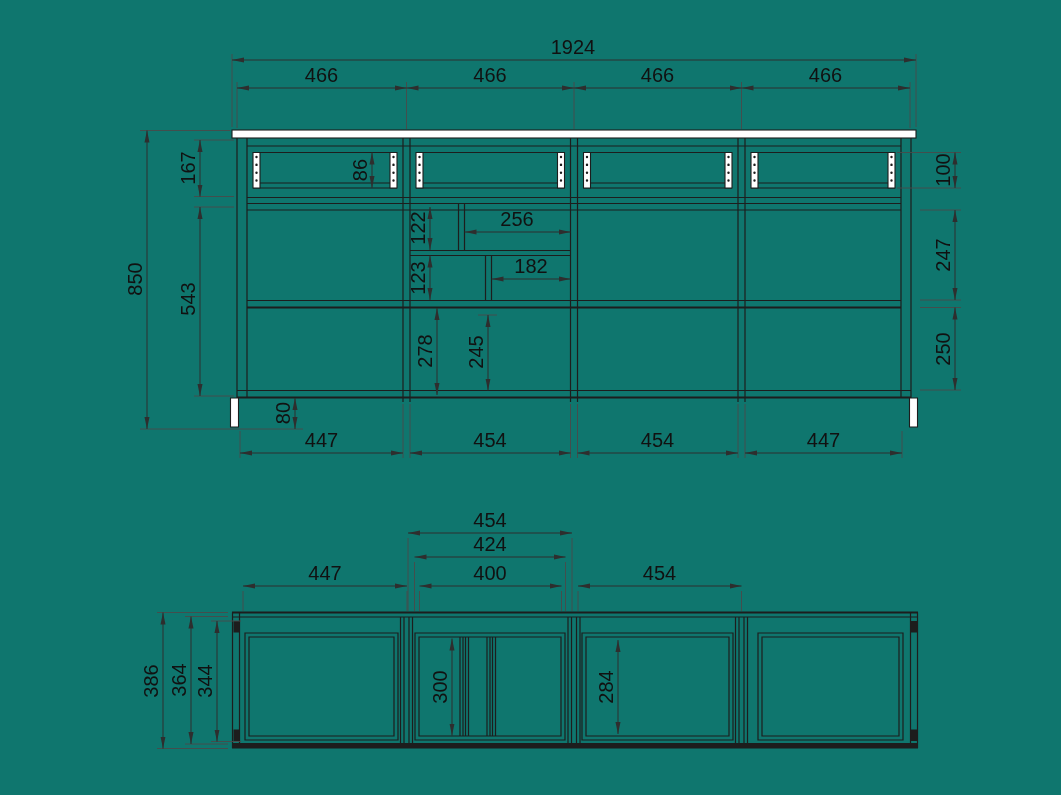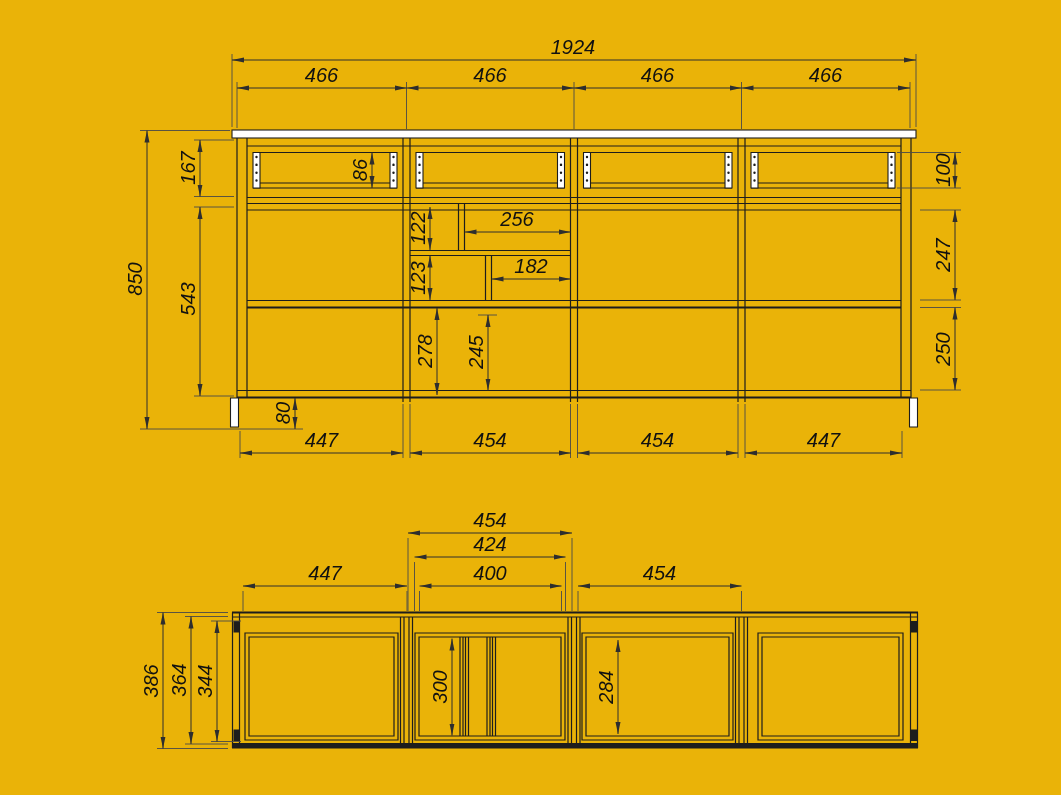--- a/index.html
+++ b/index.html
@@ -1,17 +1,17 @@
 <!DOCTYPE html>
 <html><head>
 <meta charset="utf-8">
 <style>
   html,body{margin:0;padding:0;background:#ffffff;}
-  .page{position:relative;width:1061px;height:795px;background:#eab308;overflow:hidden;
-        font-family:"Liberation Sans","DejaVu Sans",sans-serif;font-style:italic;}
+  .page{position:relative;width:1061px;height:795px;background:#0f766e;overflow:hidden;
+        font-family:"Liberation Sans","DejaVu Sans",sans-serif;}
   svg{display:block;}
   svg text{font-family:"Liberation Sans","DejaVu Sans",sans-serif;font-size:20px;fill:#111111;}
   .struct{stroke:#1d1d1d;stroke-width:1.2;fill:none;}
   .struct2{stroke:#1d1d1d;stroke-width:2.2;fill:none;}
   .panel{fill:#ffffff;stroke:#1d1d1d;stroke-width:1.1;}
   .fillb{fill:#1d1d1d;stroke:none;}
   .dots{stroke:#1d1d1d;stroke-width:2.4;stroke-dasharray:0.1 7.7;stroke-linecap:round;fill:none;}
   .dim{stroke:#2e2e2e;stroke-width:1;fill:none;}
   .ext{stroke:#4a4a4a;stroke-width:0.9;fill:none;}
 </style>

